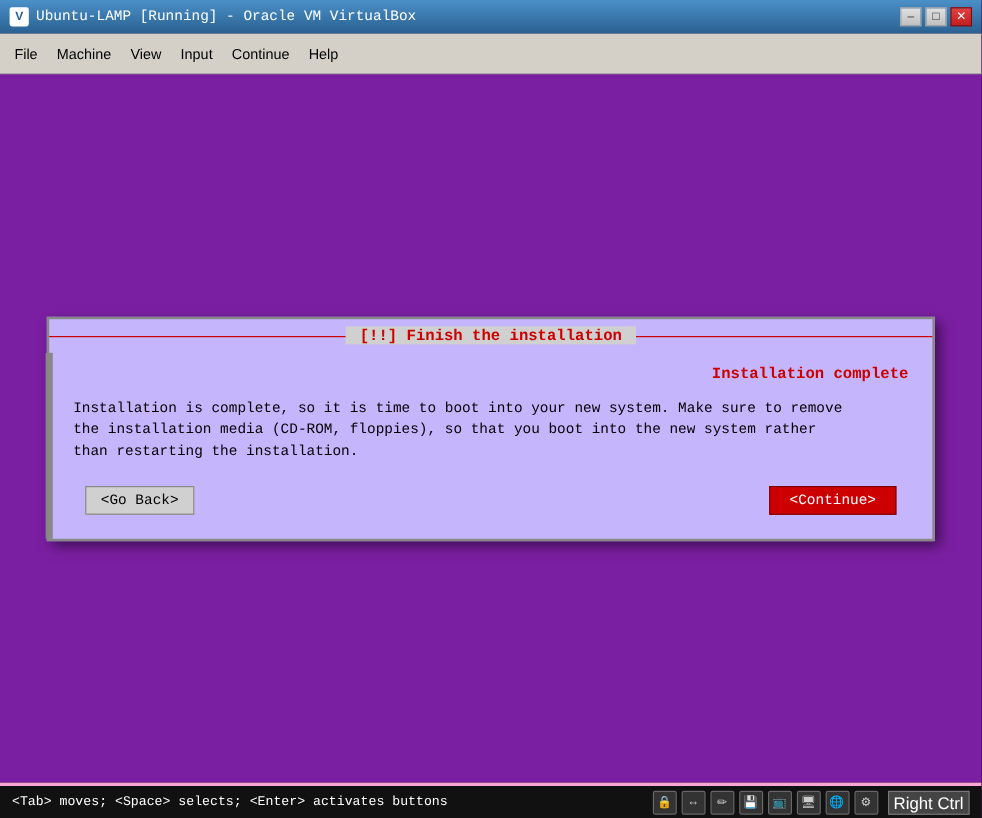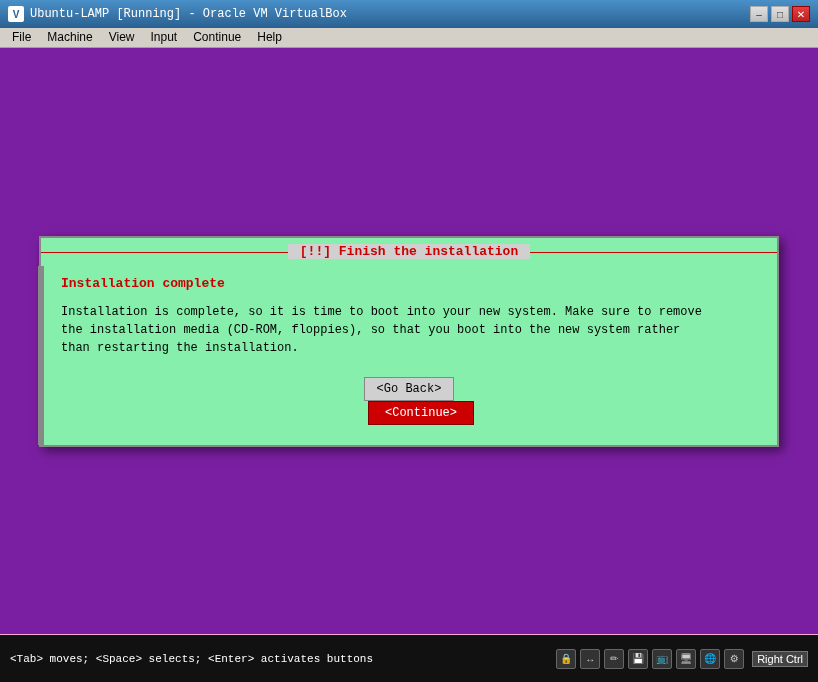--- a/index.html
+++ b/index.html
@@ -64,22 +64,23 @@
     }
     .title-btn.close-btn {
       background: linear-gradient(to bottom, #e04040, #c02020);
       color: #fff;
       border-color: #900;
     }
 
     
     #menu-bar {
       background: #d4d0c8;
-      height: 20px;
-      display: flex;
+      height: 34px;
+      display: flex;
+      align-items: center;
       padding: 0 4px;
       flex-shrink: 0;
       border-bottom: 1px solid #a0a0a0;
     }
     .menu-item {
       padding: 2px 8px;
       font-size: 12px;
       color: #000;
       cursor: pointer;
     }
@@ -90,21 +91,21 @@
       background: #7b1fa2;
       position: relative;
       display: flex;
       align-items: center;
       justify-content: center;
       overflow: hidden;
     }
 
     
     #dialog {
-      background: #86efac;
+      background: #c4b5fd;
       border: 2px solid #888;
       width: 740px;
       position: relative;
       padding: 0;
       box-shadow: 4px 4px 10px rgba(0,0,0,0.5);
     }
 
     #dialog-title-bar {
       position: relative;
       display: flex;
@@ -129,43 +130,41 @@
       font-family: 'Courier New', monospace;
       font-weight: bold;
       z-index: 1;
     }
 
     #dialog-content {
       padding: 10px 20px 20px 20px;
     }
 
     #installation-complete-title {
-      text-align: left;
+      text-align: right;
       color: #cc0000;
       font-family: 'Courier New', monospace;
       font-size: 13px;
       font-weight: bold;
       margin-bottom: 12px;
     }
 
     #installation-message {
       font-family: 'Courier New', monospace;
       font-size: 12px;
       color: #000;
       line-height: 1.5;
       margin-bottom: 20px;
     }
 
     #dialog-buttons {
       display: flex;
       justify-content: space-between;
-      align-items: center;
       padding: 0 10px;
       margin-top: 10px;
-      flex-direction: column;
     }
 
     .dialog-btn {
       font-family: 'Courier New', monospace;
       font-size: 12px;
       padding: 4px 12px;
       cursor: pointer;
       border: none;
     }
 
@@ -179,26 +178,26 @@
       background: #cc0000;
       color: #fff;
       border: 1px solid #800000;
       padding: 4px 16px;
       margin-left: 24px;
     }
 
     
     #status-bar {
       background: #111;
-      height: 48px;
+      height: 30px;
       display: flex;
       align-items: center;
       padding: 0 10px;
       flex-shrink: 0;
-      border-top: 1px solid #f9a8d4;
+      border-top: 3px solid #f9a8d4;
     }
     #status-text {
       color: #fff;
       font-family: 'Courier New', monospace;
       font-size: 11px;
       flex: 1;
     }
     #taskbar-icons {
       display: flex;
       align-items: center;
@@ -211,21 +210,21 @@
       border: 1px solid #666;
       border-radius: 2px;
       display: flex;
       align-items: center;
       justify-content: center;
       font-size: 10px;
       color: #ccc;
     }
     #right-ctrl-label {
       color: #fff;
-      font-size: 11px;
+      font-size: 14px;
       margin-left: 4px;
       background: #444;
       padding: 1px 4px;
       border: 1px solid #777;
     }
 
     
     #left-side-bar {
       position: absolute;
       left: -3px;

